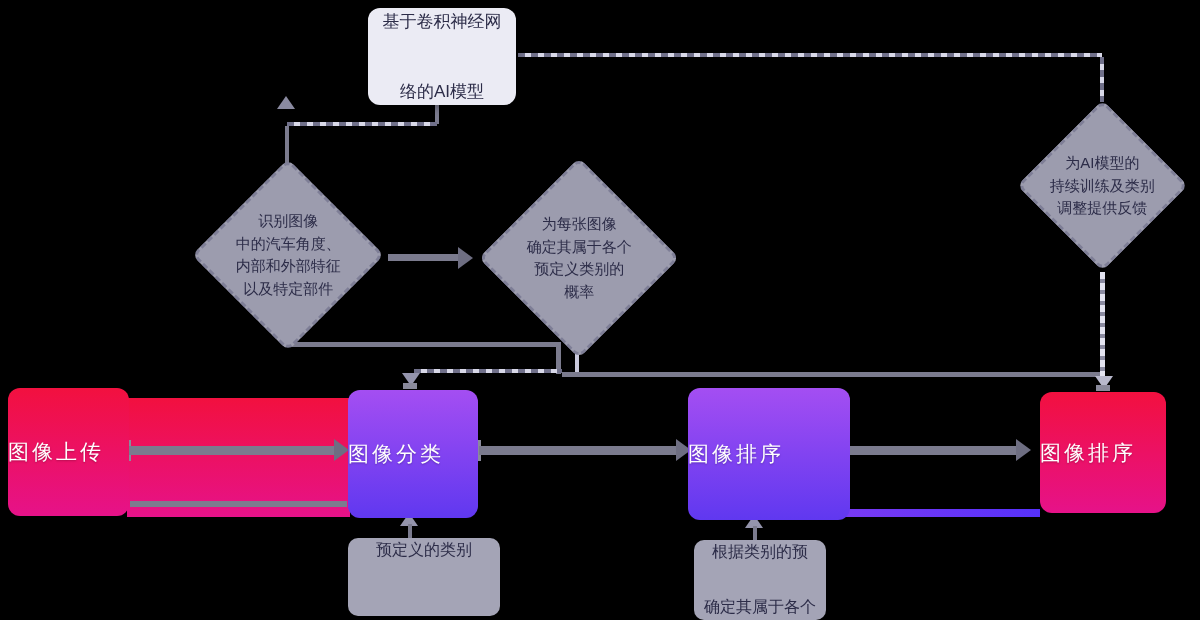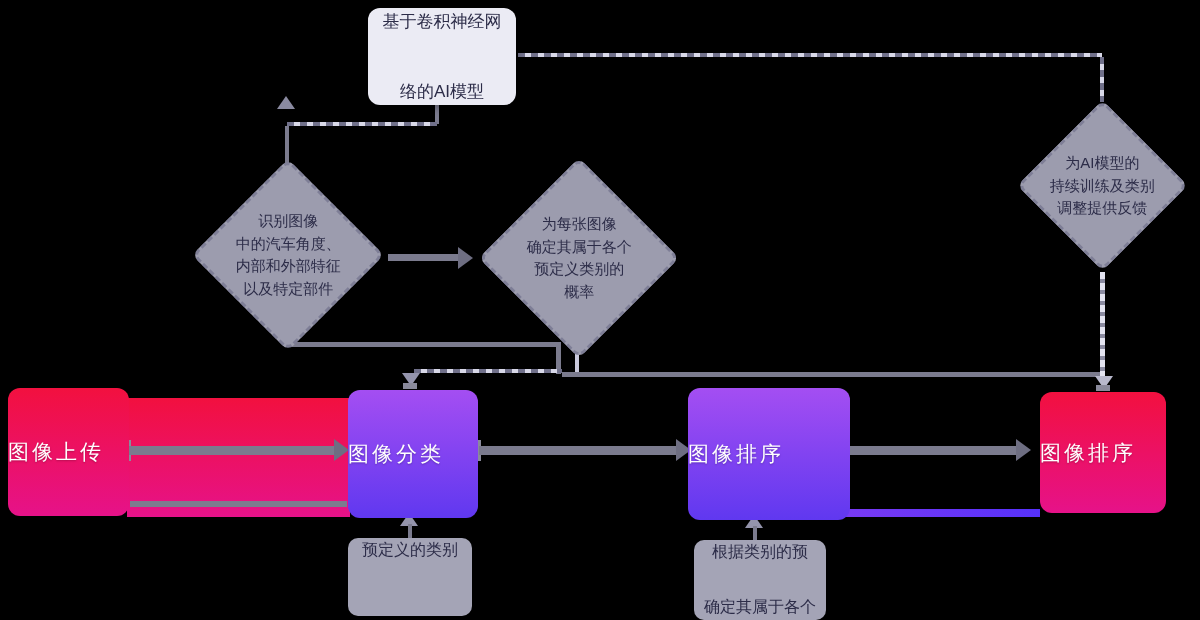--- a/index.html
+++ b/index.html
@@ -160,21 +160,21 @@
   </div>
 
   <div class="node step purple" style="left:688px;top:388px;width:162px;height:132px;">
     <span>图像排序</span>
   </div>
 
   <div class="node step red" style="left:1040px;top:392px;width:126px;height:121px;">
     <span>图像排序</span>
   </div>
 
-  <div class="node grayBox" style="left:348px;top:538px;width:124px;height:78px;">
+  <div class="node grayBox" style="left:348px;top:538px;width:152px;height:78px;">
     <span>预定义的类别</span>
   </div>
 
   <div class="node grayBox" style="left:694px;top:540px;width:132px;height:80px;">
     <span>根据类别的预</span>
     <span>确定其属于各个</span>
   </div>
 
 </div>
 

